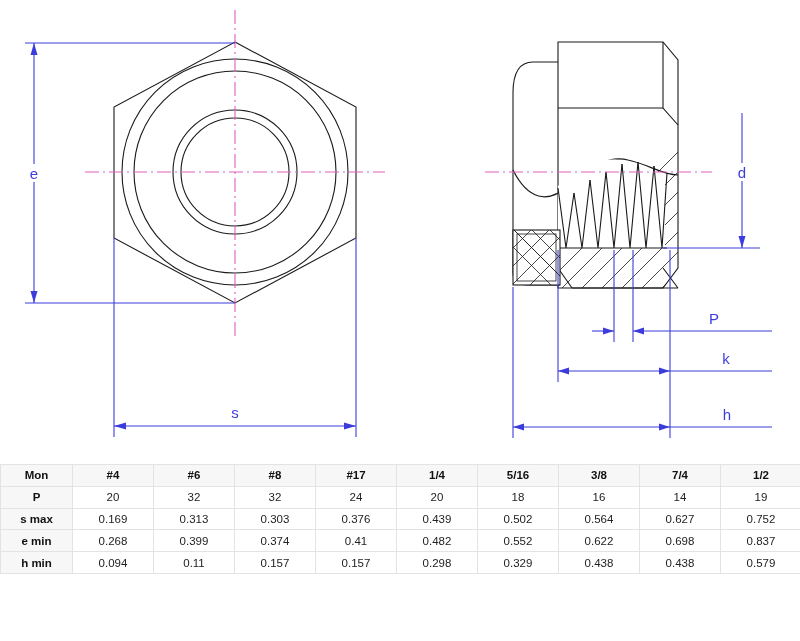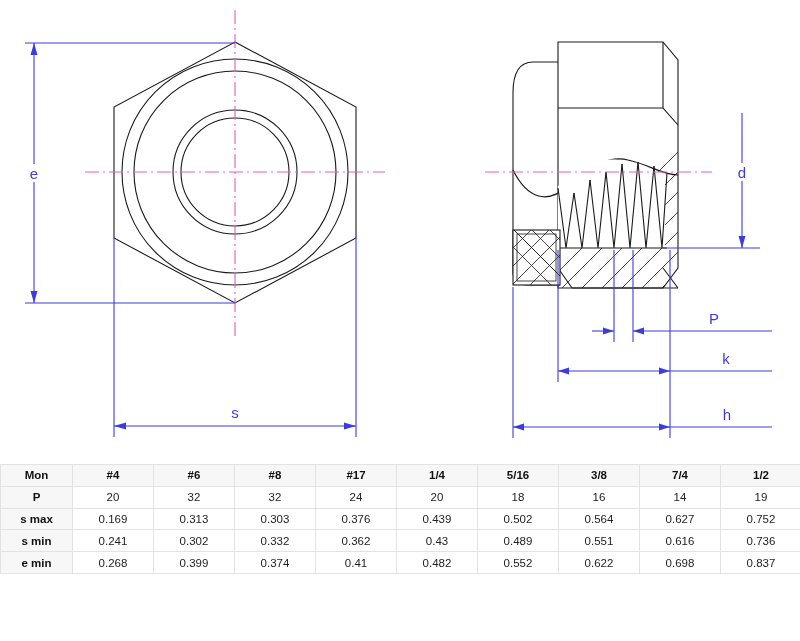--- a/index.html
+++ b/index.html
@@ -279,40 +279,40 @@
           <td>0.313</td>
           <td>0.303</td>
           <td>0.376</td>
           <td>0.439</td>
           <td>0.502</td>
           <td>0.564</td>
           <td>0.627</td>
           <td>0.752</td>
         </tr>
         <tr>
-          <th>s min</th>
-          <td>0.241</td>
-          <td>0.302</td>
-          <td>0.332</td>
-          <td>0.362</td>
-          <td>0.43</td>
-          <td>0.489</td>
-          <td>0.551</td>
-          <td>0.616</td>
-          <td>0.736</td>
-        </tr>
-        <tr>
           <th>e min</th>
           <td>0.268</td>
           <td>0.399</td>
           <td>0.374</td>
           <td>0.41</td>
           <td>0.482</td>
           <td>0.552</td>
           <td>0.622</td>
           <td>0.698</td>
           <td>0.837</td>
         </tr>
+        <tr>
+          <th>h min</th>
+          <td>0.094</td>
+          <td>0.11</td>
+          <td>0.157</td>
+          <td>0.157</td>
+          <td>0.298</td>
+          <td>0.329</td>
+          <td>0.438</td>
+          <td>0.438</td>
+          <td>0.579</td>
+        </tr>
       </tbody>
     </table>
   </div>
 
 </div>
 
 </body></html>

